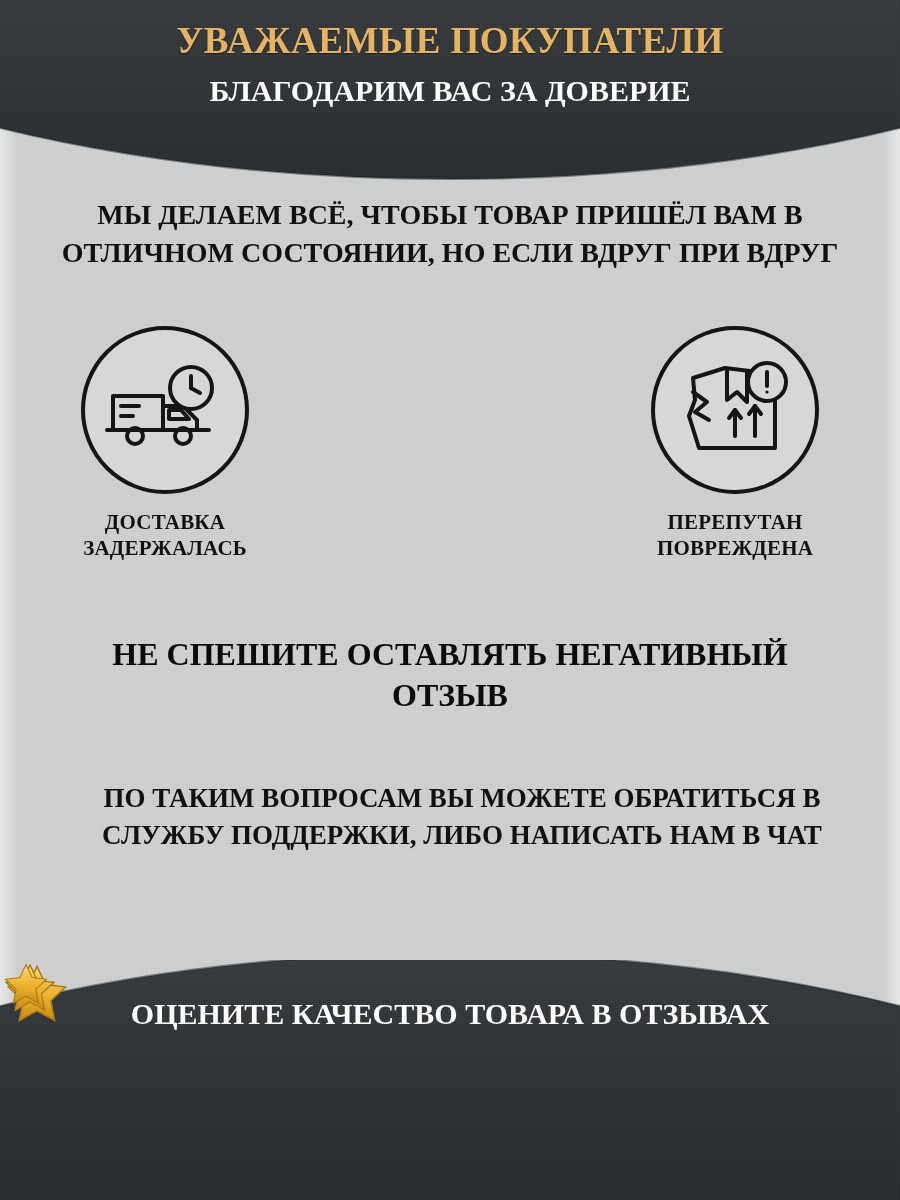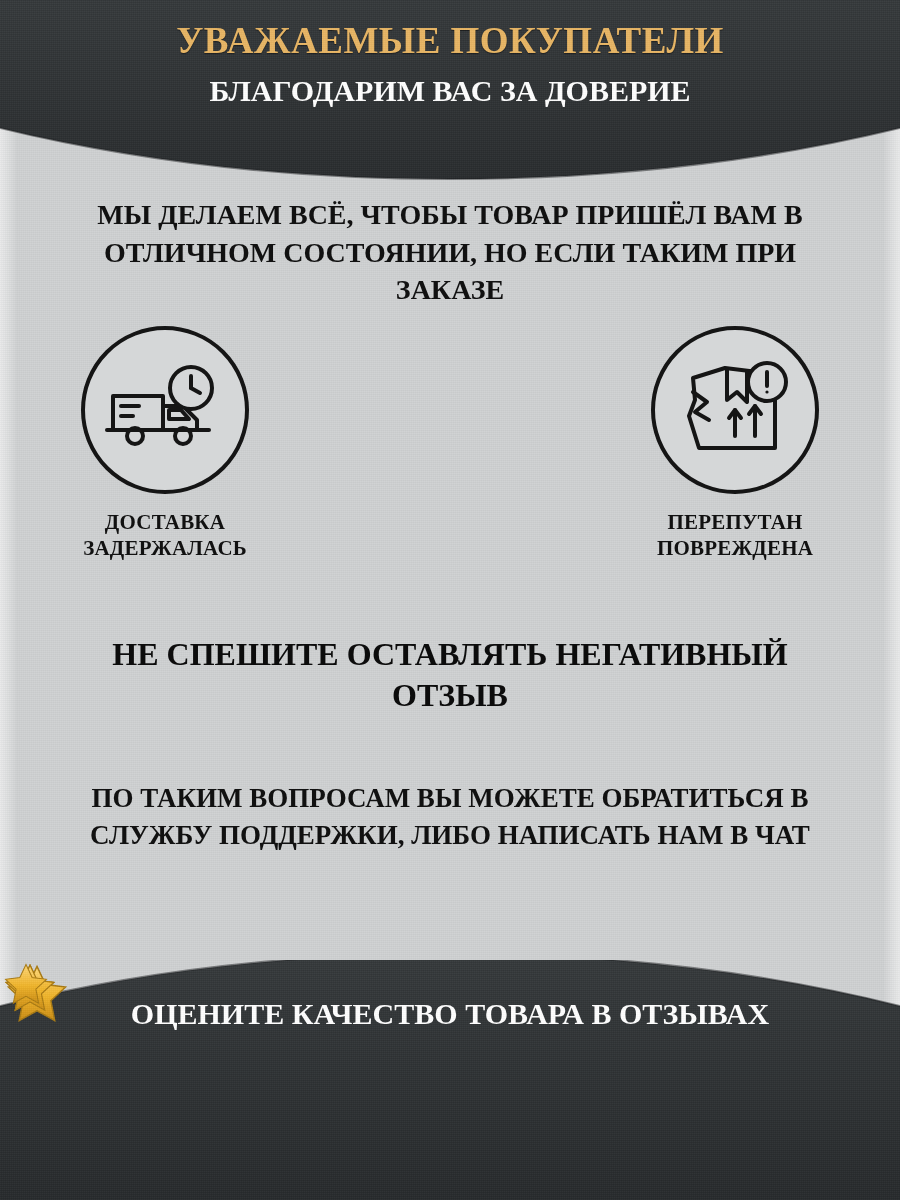--- a/index.html
+++ b/index.html
@@ -146,21 +146,21 @@
     font-weight: bold;
     color: #0c0c0c;
     z-index: 6;
     font-family: "Liberation Serif", serif;
   }
 
   
   .support {
     position: absolute;
     top: 780px;
-    left: 55px;
+    left: 67px;
     width: 790px;
     text-align: center;
     font-size: 27px;
     line-height: 1.36;
     font-weight: bold;
     color: #111111;
     z-index: 6;
     font-family: "Liberation Serif", serif;
   }
 
@@ -225,21 +225,21 @@
       </defs>
       <path d="M0,0 L900,0 L900,128 C620,196 280,196 0,128 Z" fill="url(#darkgrad)"></path>
       <path d="M0,128 C280,196 620,196 900,128" fill="none" stroke="#1b1d1f" stroke-width="2" opacity="0.5"></path>
     </svg>
     <div class="banner-text">
       <div class="title-gold">УВАЖАЕМЫЕ ПОКУПАТЕЛИ</div>
       <div class="title-white">БЛАГОДАРИМ ВАС ЗА ДОВЕРИЕ</div>
     </div>
   </div>
 
-  <div class="intro">МЫ ДЕЛАЕМ ВСЁ, ЧТОБЫ ТОВАР ПРИШЁЛ ВАМ В ОТЛИЧНОМ СОСТОЯНИИ, НО ЕСЛИ ТАКИМ ПРИ ЗАКАЗЕ</div>
+  <div class="intro">МЫ ДЕЛАЕМ ВСЁ, ЧТОБЫ ТОВАР ПРИШЁЛ ВАМ В ОТЛИЧНОМ СОСТОЯНИИ, НО ЕСЛИ ВДРУГ ПРИ ВДРУГ</div>
 
   <div class="icons-row">
 
     <div class="icon-col">
       <div class="icon-circle">
         <svg width="120" height="96" viewBox="0 0 120 96" xmlns="http://www.w3.org/2000/svg">
           <g fill="none" stroke="#151515" stroke-width="4" stroke-linejoin="round" stroke-linecap="round">
 
             <path d="M8,34 L58,34 L58,68 L8,68 Z"></path>
 

